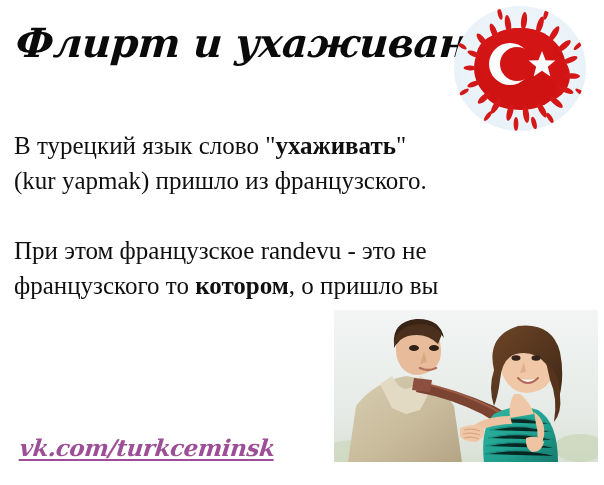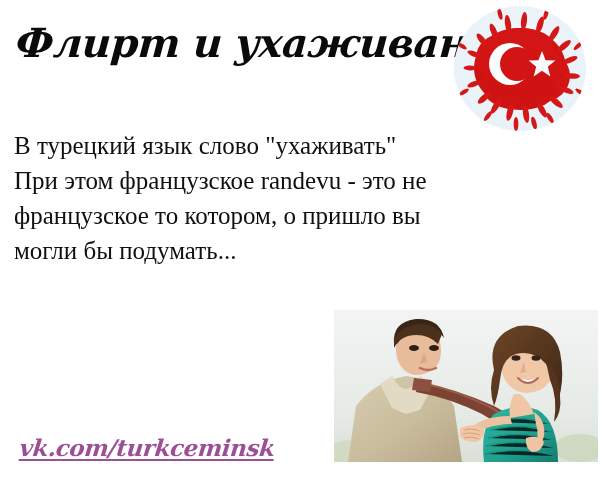--- a/index.html
+++ b/index.html
@@ -55,22 +55,22 @@
     position: absolute;
     left: 14px;
     top: 128px;
     width: 440px;
     font-family: "Liberation Serif", serif;
     font-size: 25px;
     line-height: 35px;
     color: #101010;
   }
   .para { margin: 0; }
-  .para + .para { }
-  .para b { font-weight: normal; }
+  .para + .para { margin-top: 35px; }
+  .para b { font-weight: bold; }
 
   
   .photo {
     position: absolute;
     left: 334px;
     top: 310px;
     width: 264px;
     height: 152px;
     overflow: hidden;
     background: #e9ecec;
@@ -160,25 +160,25 @@
         </g>
 
         <polygon fill="#fbfdfe" points="88,45 91.6,54.2 101.4,54.6 93.8,60.8 96.4,70.4 88,64.8 79.6,70.4 82.2,60.8 74.6,54.6 84.4,54.2"></polygon>
       </g>
     </svg>
   </div>
 
   <div class="body-text">
     <p class="para">
       <span>В турецкий язык слово "</span><b>ухаживать</b><span>"</span><br>
+      <span>(kur yapmak) пришло из французского.</span>
     </p>
     <p class="para">
       <span>При этом французское randevu - это не </span><br>
-      <span>французское то </span><b>котором</b><span>, о пришло вы </span><br>
-      <span>могли бы подумать...</span>
+      <span>французского то </span><b>котором</b><span>, о пришло вы </span><br>
     </p>
   </div>
 
   <div class="photo">
     <svg width="264" height="152" viewBox="0 0 264 152" aria-hidden="true">
       <defs>
         <linearGradient id="bgph" x1="0" y1="0" x2="0" y2="1">
           <stop offset="0%" stop-color="#f2f5f4"></stop>
           <stop offset="70%" stop-color="#e6eae6"></stop>
           <stop offset="100%" stop-color="#d9e0d4"></stop>

